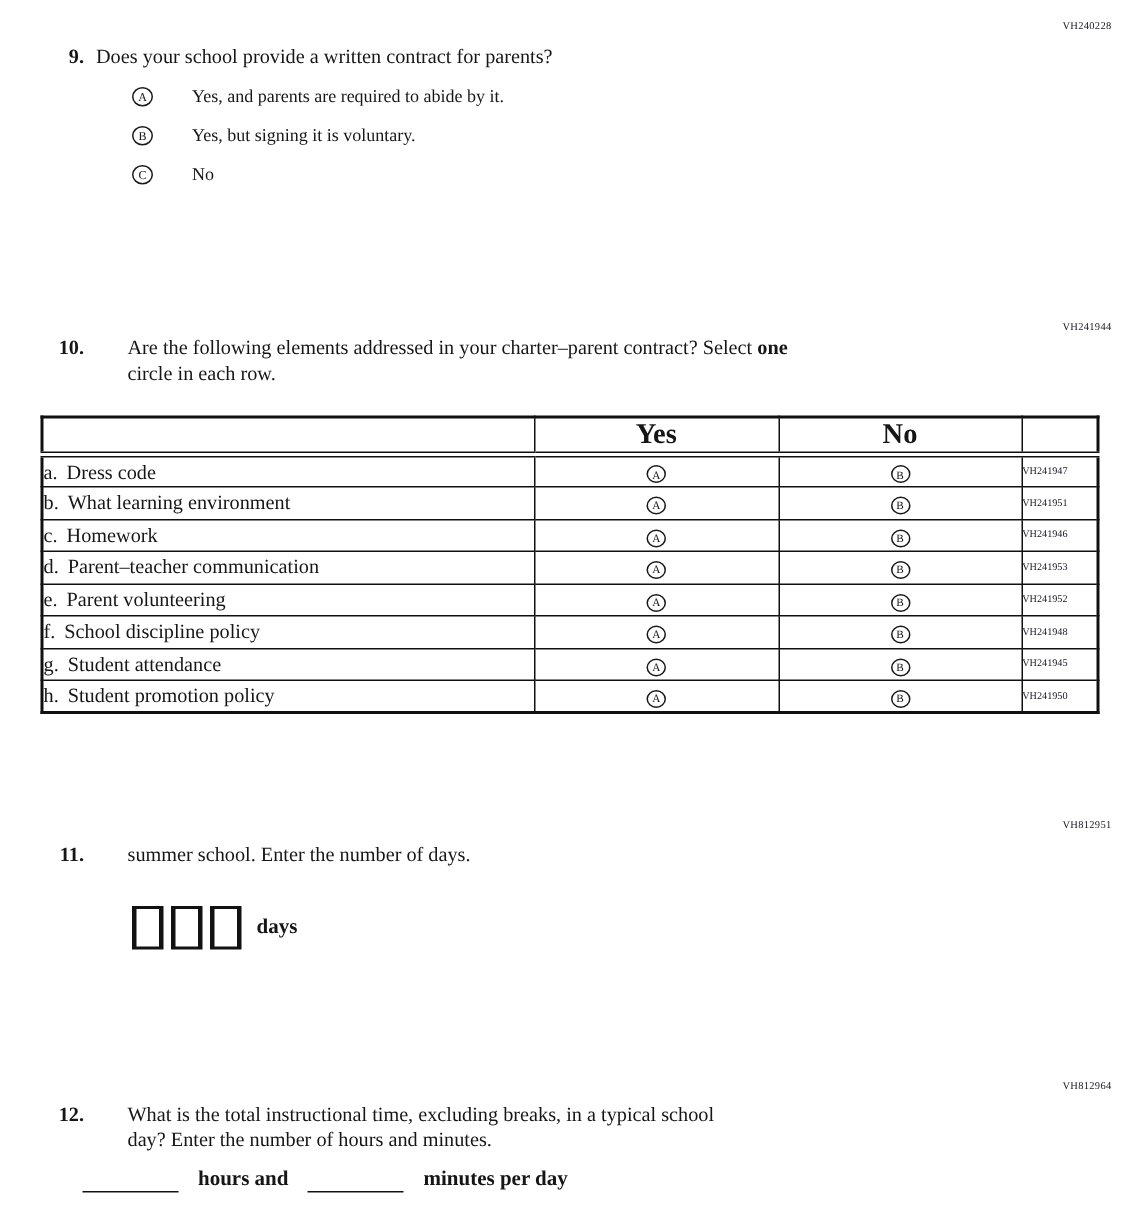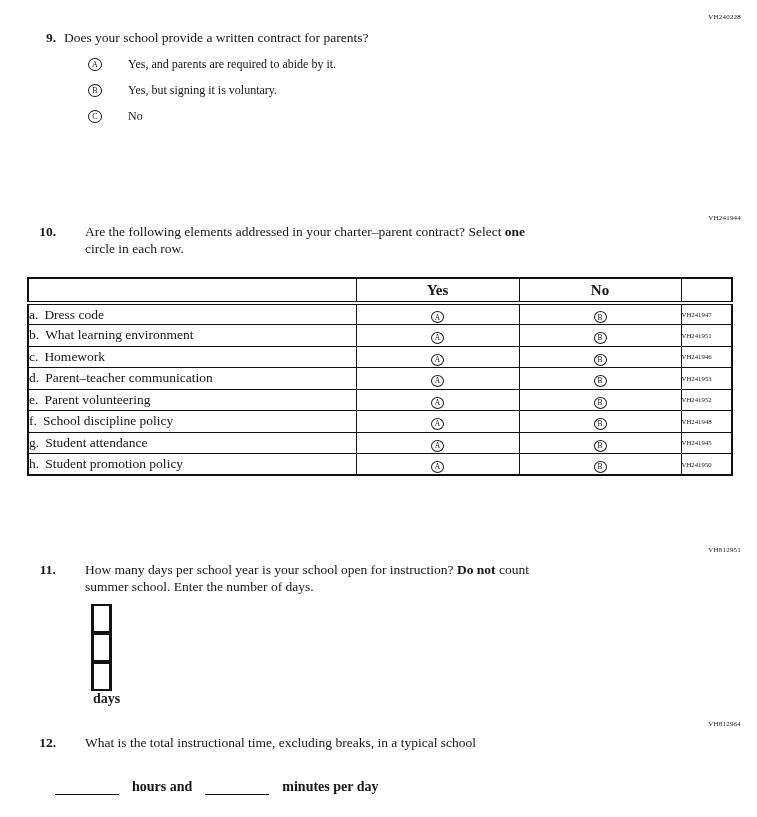--- a/index.html
+++ b/index.html
@@ -79,21 +79,21 @@
   table.grid col.c-no   { width: 162px; }
   table.grid col.c-code { width: 51px; }
   table.grid th, table.grid td {
     border: 1.6px solid #101010;
     padding: 0;
     vertical-align: middle;
   }
   table.grid thead th {
     height: 25px;
     border-bottom: 4px double #101010;
-    font-size: 15px;
+    font-size: 19px;
     font-weight: bold;
     text-align: center;
   }
   table.grid tbody td { height: 21.5px; }
   td.item-cell {
     padding-left: 7px;
     font-size: 13.5px;
     white-space: nowrap;
     margin-top: 44px;
   }
@@ -107,21 +107,20 @@
     white-space: nowrap;
   }
 
   
   .digit-row {
     position: absolute;
     left: 88px;
     top: 604px;
     display: flex;
     align-items: center;
-    flex-direction: column;
   }
   .digit-box {
     width: 21px;
     height: 29px;
     border: 2px solid #121212;
     border-left-width: 3px;
     border-right-width: 3px;
     background: #fff;
     margin-right: 5px;
   }
@@ -257,40 +256,40 @@
     </tr>
   </tbody>
 </table>
 
 <span class="vhcode" style="top:546px">VH812951</span>
 
 <div class="qblock" style="top:561px">
   <div class="qline">
     <span class="qnum">11.</span>
     <span class="qtext">
-      <div><span>How many days per school year is your school open for instruction? </span><span class="bold">Do not</span><span> count</span></div>
       <div>summer school. Enter the number of days.</div>
     </span>
   </div>
 </div>
 
 <div class="digit-row">
   <span class="digit-box"></span>
   <span class="digit-box"></span>
   <span class="digit-box"></span>
   <span class="unit-label">days</span>
 </div>
 
 <span class="vhcode" style="top:720px">VH812964</span>
 
 <div class="qblock" style="top:734px">
   <div class="qline">
     <span class="qnum">12.</span>
     <span class="qtext">
       <div>What is the total instructional time, excluding breaks, in a typical school</div>
+      <div>day? Enter the number of hours and minutes.</div>
     </span>
   </div>
 </div>
 
 <div class="answer-row">
   <span class="blank"></span>
   <span class="anslabel">hours and</span>
   <span class="blank"></span>
   <span class="anslabel">minutes per day</span>
 </div>

